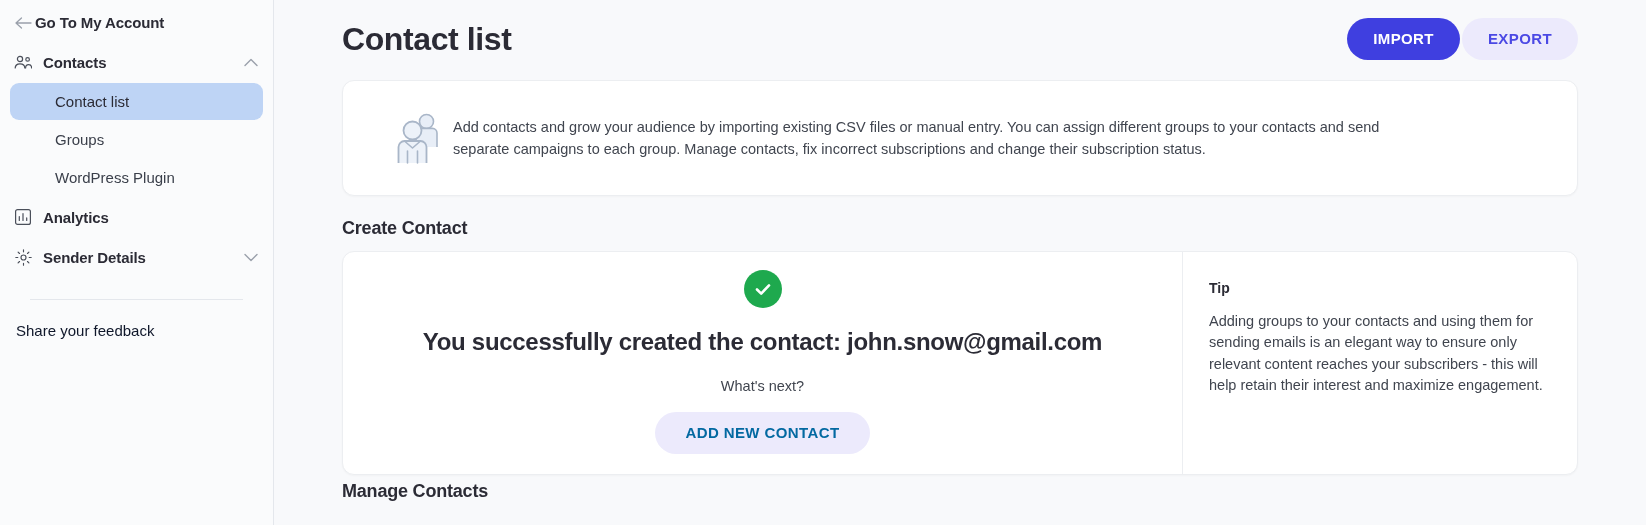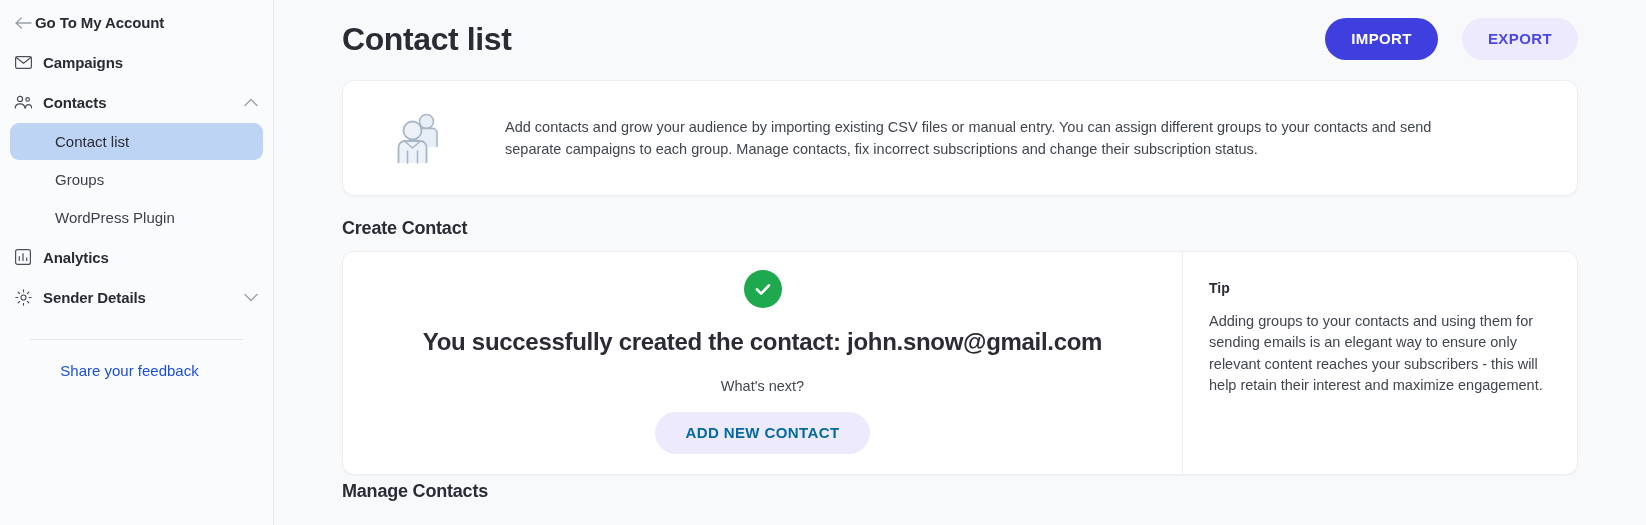--- a/index.html
+++ b/index.html
@@ -88,23 +88,22 @@
   }
   .sb-divider {
     height: 1px;
     background: #e4e7ec;
     margin: 22px 30px 0 30px;
   }
   .feedback-link {
     display: block;
     padding: 22px 30px 0 16px;
     font-size: 15px;
-    color: #1d4ed8;
-    cursor: pointer;
-    text-align: center;
+    color: #0f172a;
+    cursor: pointer;
   }
 
   
   .main {
     flex: 1;
     height: 525px;
     overflow: hidden;
     padding: 0 68px 0 68px;
     position: relative;
   }
@@ -115,21 +114,21 @@
     padding-top: 16px;
     height: 62px;
   }
   .page-title {
     font-size: 32px;
     font-weight: bold;
     color: #2b2b35;
     letter-spacing: -0.4px;
     margin: 0;
   }
-  .head-actions { display: flex; align-items: center; gap: 24px; }
+  .head-actions { display: flex; align-items: center; gap: 2px; }
   .btn {
     border: none;
     border-radius: 24px;
     font-size: 15px;
     font-weight: bold;
     letter-spacing: 0.4px;
     padding: 0 26px;
     height: 42px;
     line-height: 42px;
     cursor: pointer;
@@ -143,21 +142,20 @@
     border: 1px solid #eceef1;
     border-radius: 12px;
     box-shadow: 0 1px 2px rgba(16,24,40,0.03);
   }
   .info-card {
     margin-top: 18px;
     height: 116px;
     display: flex;
     align-items: center;
     padding: 0 38px 0 48px;
-    gap: 52px;
   }
   .people-icon { flex: none; width: 62px; height: 62px; }
   .info-text {
     font-size: 14.5px;
     line-height: 22px;
     color: #40454f;
     max-width: 950px;
   }
 
   .section-title {
@@ -249,29 +247,20 @@
 
     <div class="nav-back">
       <span class="arrow">
         <svg width="17" height="14" viewBox="0 0 17 14" fill="none" stroke="currentColor" stroke-width="1.3">
           <path d="M16 7H1M1 7l5.5-5M1 7l5.5 5" stroke-linecap="round" stroke-linejoin="round"></path>
         </svg>
       </span>
       <span class="label">Go To My Account</span>
     </div>
 
-    <div class="nav-group">
-      <span class="gicon">
-        <svg width="17" height="13" viewBox="0 0 17 13" fill="none" stroke="currentColor" stroke-width="1.2">
-          <rect x="0.6" y="0.6" width="15.8" height="11.8" rx="1.6"></rect>
-          <path d="M1.2 1.6 8.5 7.2 15.8 1.6" stroke-linecap="round" stroke-linejoin="round"></path>
-        </svg>
-      </span>
-      <span class="glabel">Campaigns</span>
-    </div>
 
     <div class="nav-group">
       <span class="gicon">
         <svg width="18" height="15" viewBox="0 0 18 15" fill="none" stroke="currentColor" stroke-width="1.2">
           <circle cx="6" cy="4" r="2.6"></circle>
           <path d="M1.2 13c0-2.6 2.1-4.2 4.8-4.2S10.8 10.4 10.8 13" stroke-linecap="round"></path>
           <circle cx="13.6" cy="4.4" r="1.8"></circle>
           <path d="M11.6 13c0-2 1.2-3.4 3-3.4s3 1.4 3 3.4" stroke-linecap="round"></path>
         </svg>
       </span>

